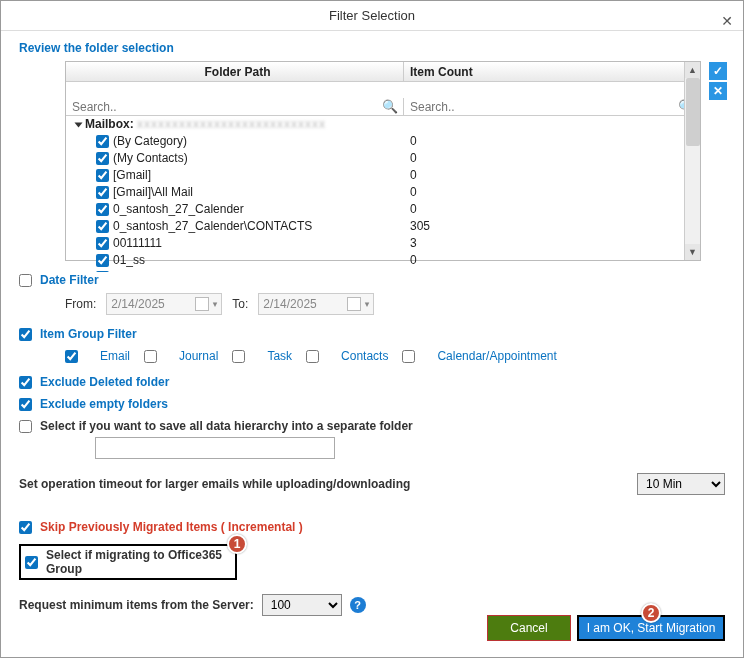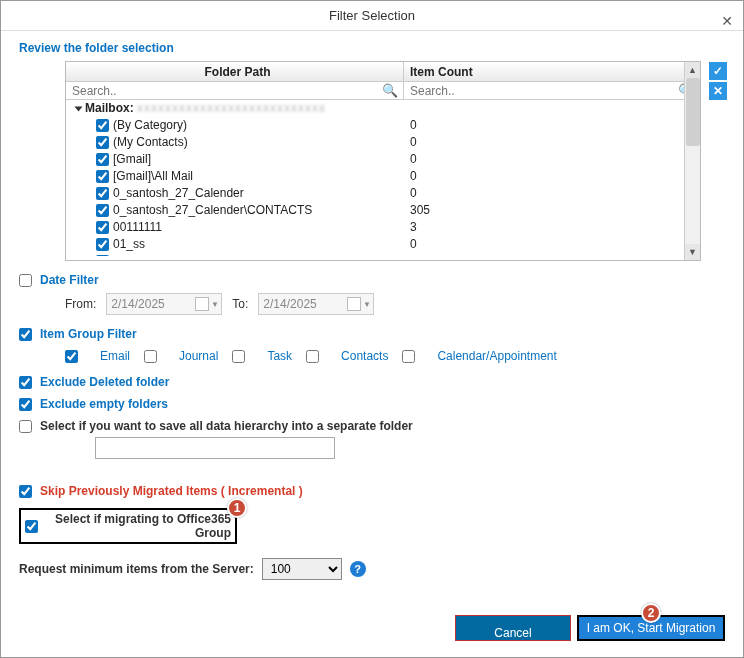--- a/index.html
+++ b/index.html
@@ -46,21 +46,21 @@
   .thead { display: flex; height: 20px; font-weight: bold; }
   .thead .col {
     border-right: 1px solid #ccc;
     border-bottom: 1px solid #ccc;
     padding-left: 6px;
     background: linear-gradient(#fff,#e9e9e9);
     line-height: 20px;
   }
   .col-path { width: 338px; text-align: center; }
   .col-count { flex: 1; }
-  .tsearch { display:flex; height:18px; border-bottom:1px solid #ccc; }
+  .tsearch { display:flex; height:18px; border-bottom:1px solid #ccc;margin-top:16px; }
   .tsearch .cell {
     border-right:1px solid #ccc;
     display:flex; align-items:center;
     padding:0 4px;
   }
   .tsearch .cell.s1 { width:338px; }
   .tsearch .cell.s2 { flex:1; }
   .tsearch input {
     border:none; outline:none; width:100%; font-size:12px; color:#777;
     background:transparent;
@@ -128,36 +128,36 @@
     border:2px solid #000; padding:2px 4px; width:218px; position:relative;
     margin-top:10px;
   }
   .badge {
     position:absolute; width:20px; height:20px; border-radius:50%;
     background:#c84b37; color:#fff; font-weight:bold; font-size:12px;
     display:flex; align-items:center; justify-content:center;
     border:2px solid #fff; box-shadow:0 0 2px rgba(0,0,0,.4);
   }
   .badge1 { top:-12px; right:-12px; }
-  .office-row .lbl { font-weight:bold; color:#333;text-align:right;}
+  .office-row .lbl { font-weight:bold; color:#333;}
 
   .req-row { display:flex; align-items:center; gap:8px; margin-top:14px; }
   .help {
     width:16px; height:16px; border-radius:50%; background:#1d7dd4; color:#fff;
     font-weight:bold; font-size:11px; display:flex; align-items:center; justify-content:center;
   }
 
   .footer {
     position:absolute; right:18px; bottom:16px; display:flex; gap:6px;
   }
   .btn {
     height:26px; border:1px solid #444; font-size:12px; cursor:pointer;
     display:flex; align-items:center; justify-content:center;
   }
-  .btn.cancel { width:116px; background:#0369a1; color:#fff; border-color:#b33;align-items:flex-end; }
+  .btn.cancel { width:84px; background:#4d7c0f; color:#fff; border-color:#b33; }
   .btn.start { width:148px; background:#1f82d8; color:#fff; border-color:#000; border-width:2px; position:relative;}
   .badge2 { top:-14px; left:50%; transform:translateX(-50%); }
 
   .normal-chk { color:#333; font-weight:bold; display:flex; align-items:center; gap:4px; }
 </style>
 </head>
 <body>
 
 <div class="titlebar">
   <span>Filter Selection</span>
@@ -334,20 +334,26 @@
       </label>
   </div>
   <div style="margin-top:8px">
     <label class="normal-chk">
         <input type="checkbox" style="">
         <span>Select if you want to save all data hierarchy into a separate folder</span>
       </label>
     <input class="sep-folder-input" style="">
   </div>
 
+  <div class="timeout-row">
+    <span style="font-weight:bold;color:#333">Set operation timeout for larger emails while uploading/downloading</span>
+    <select class="dropdown">
+      <option>10 Min</option>
+    </select>
+  </div>
 
   <div style="margin-top:25px">
     <label class="chk-line red">
         <input type="checkbox" checked="" style="">
         <span>Skip Previously Migrated Items ( Incremental )</span>
       </label>
   </div>
 
   <div class="office-row">
     <input type="checkbox" checked="" style="">

